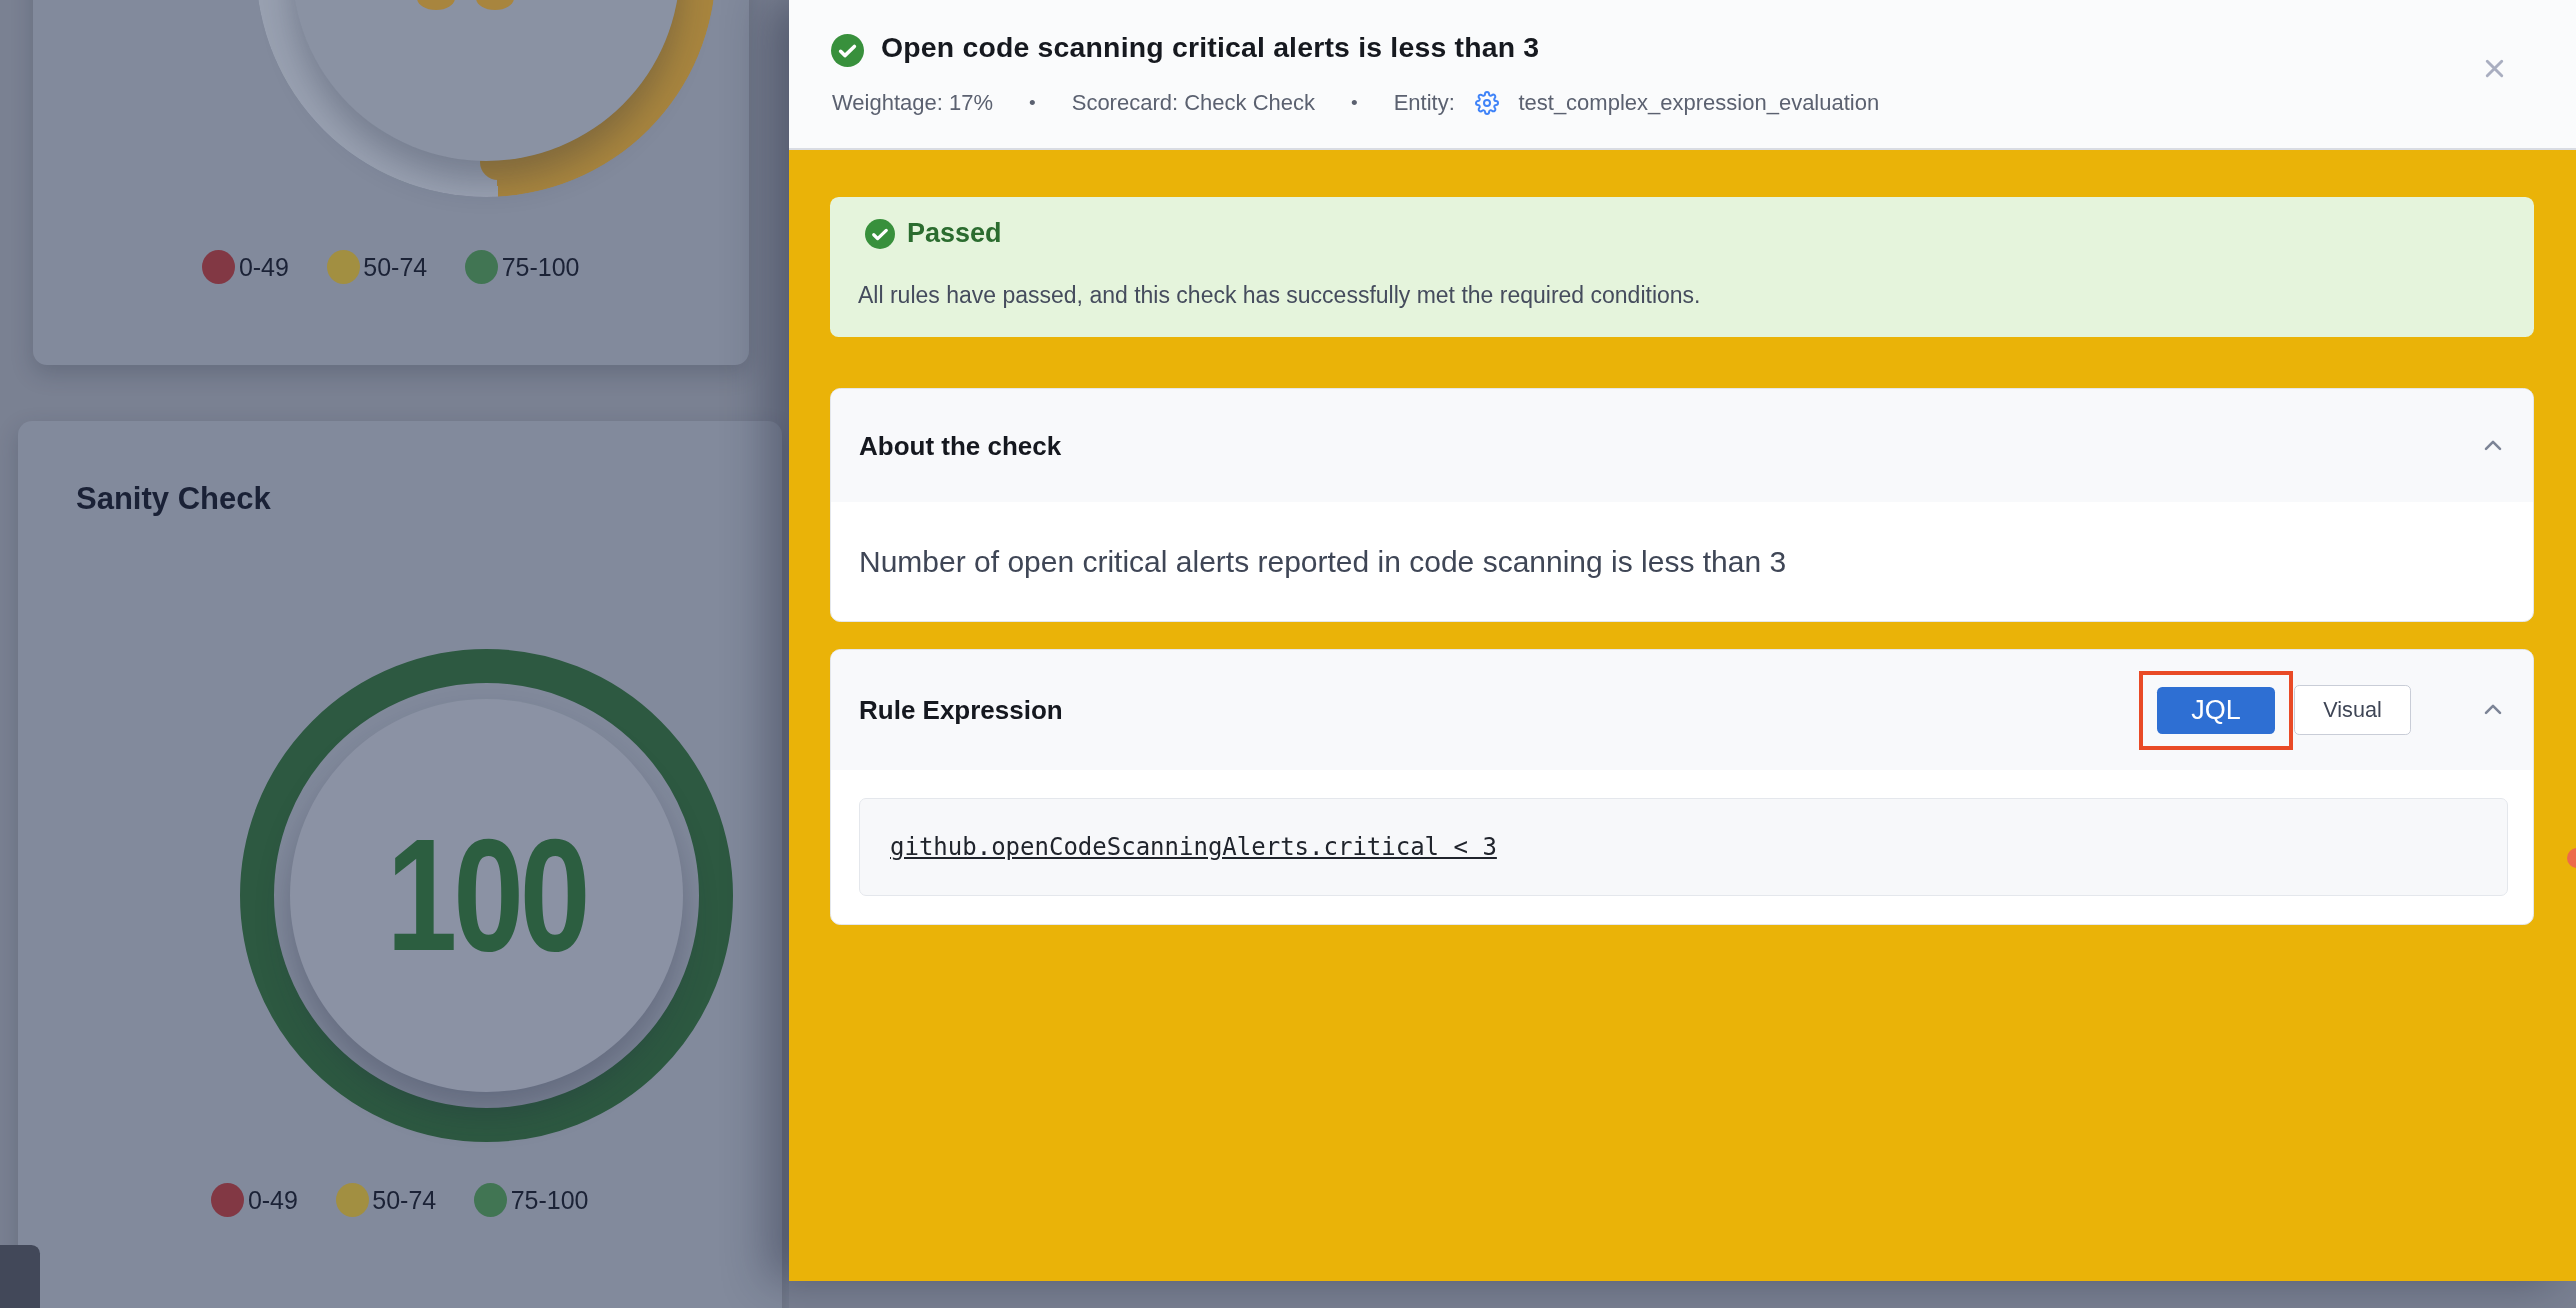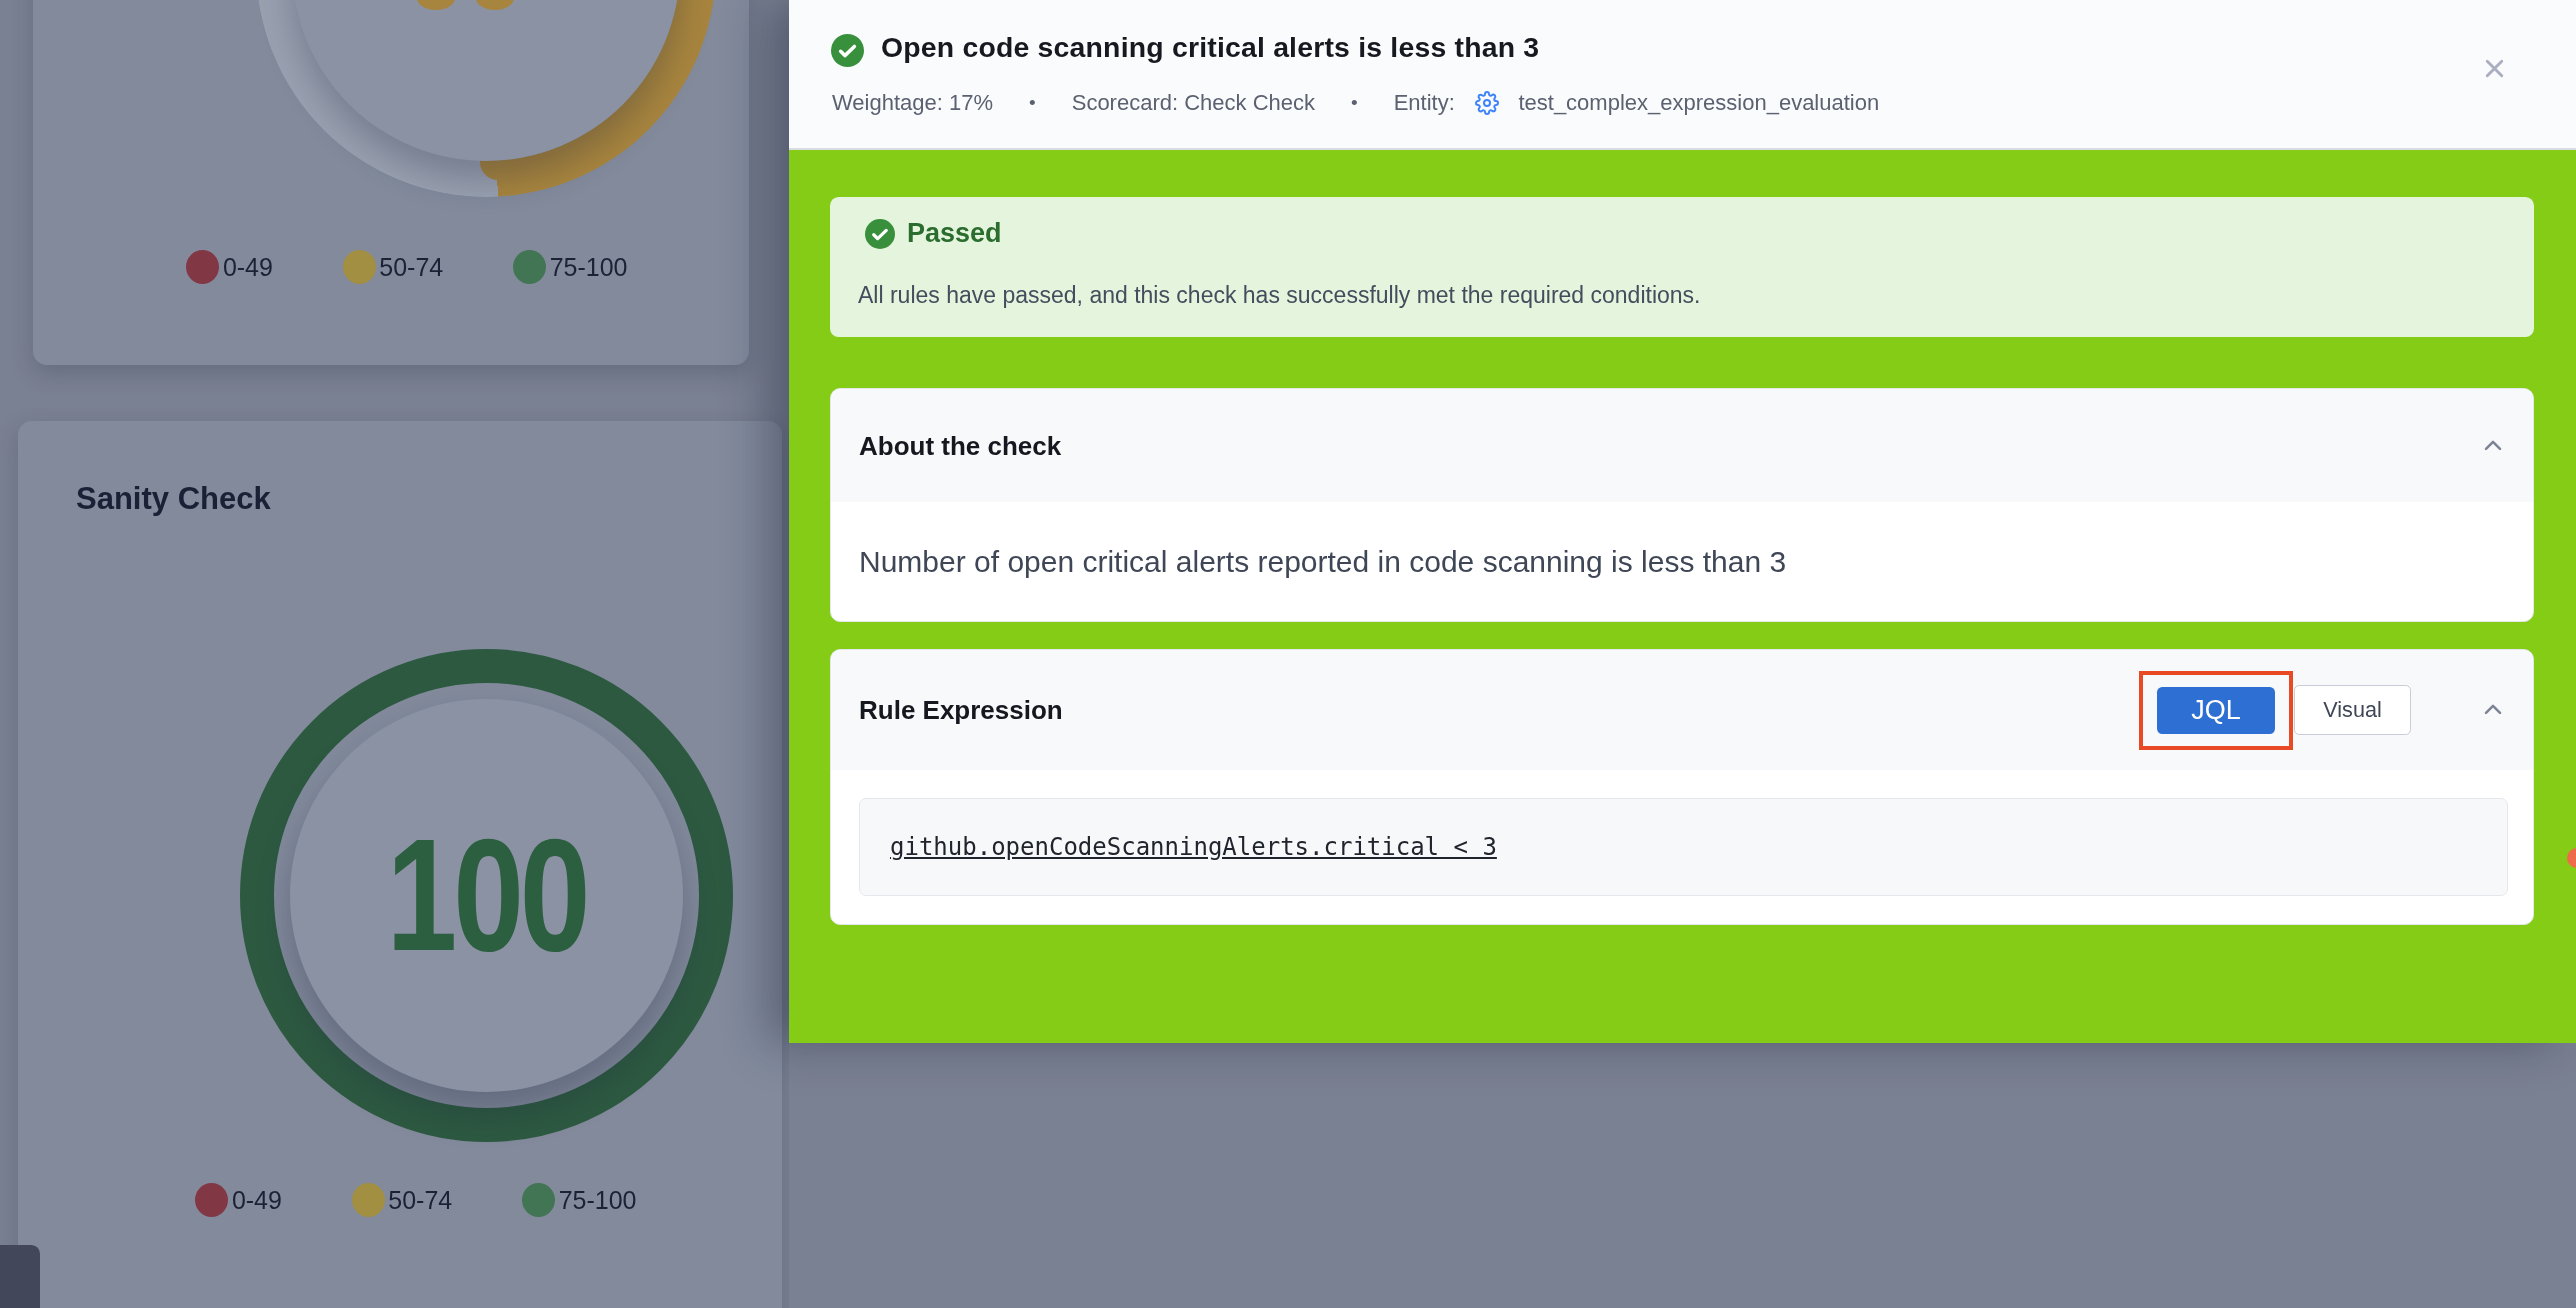--- a/index.html
+++ b/index.html
@@ -29,29 +29,29 @@
   .frag-a{left:384px;} .frag-b{left:443px;}
 
   .sanity-title{position:absolute;left:47px;top:60px;font-size:31px;font-weight:bold;color:#1a2136;margin-left:11px;}
   .ring2{position:absolute;left:222px;top:228px;width:493px;height:493px;border-radius:50%;
          border:34px solid #2d5941;box-sizing:border-box;}
   .disk2{position:absolute;left:272px;top:278px;width:393px;height:393px;border-radius:50%;
          background:#8b92a4;box-shadow:0 21px 34px rgba(30,36,58,.30);}
   .score2{position:absolute;left:272px;top:278px;width:393px;height:393px;display:flex;align-items:center;justify-content:center;
           font-size:159px;font-weight:bold;color:#2c5e40;transform:scaleX(.80);letter-spacing:-5.2px;}
 
-  .legend-row{position:absolute;left:0;width:100%;display:flex;justify-content:center;align-items:center;gap:70px;margin-left:16px;}
+  .legend-row{position:absolute;left:0;width:100%;display:flex;justify-content:center;align-items:center;gap:38px;}
   .legend-row.top{top:476px;} .legend-row.bottom{top:762px;}
   .legend-item{display:flex;align-items:center;gap:3.4px;font-size:25px;color:#1b2236;}
   .lg-dot{width:33px;height:34px;border-radius:50%;}
   .lg-red{background:#823844;} .lg-gold{background:#a28f41;} .lg-green{background:#417553;}
   .corner-block{position:absolute;left:0;top:1245px;width:40px;height:64px;background:#424859;border-radius:0 8.6px 0 0;}
 
   
-  .panel{position:absolute;left:789px;top:0;width:1787px;height:1043px;background:#84cc16;
+  .panel{position:absolute;left:789px;top:0;width:1787px;height:1281px;background:#eab308;
          box-shadow:-22.4px 0 43px rgba(25,31,54,.38);}
   .panel-header{position:absolute;left:0;top:0;width:100%;height:148px;background:#fafbfc;}
   .hdr-check{position:absolute;left:42px;top:34px;width:33px;height:33px;}
   .hdr-title{position:absolute;left:92px;top:31px;font-size:28.4px;font-weight:bold;color:#16191f;letter-spacing:0.2px;}
   .hdr-close{position:absolute;right:66px;top:53px;width:31px;height:31px;cursor:pointer;display:flex;align-items:center;justify-content:center;}
   .meta-row{position:absolute;left:43px;top:90px;display:flex;align-items:center;font-size:22px;color:#5b6170;gap:12px;}
   .meta-sep{margin:0 24px;font-size:19px;color:#5b6170;}
   .meta-gear{width:24px;height:24px;margin:0 7px 0 8.6px;display:inline-flex;}
   .hdr-divider{position:absolute;left:0;top:148px;width:100%;height:1.7px;background:#d9dce3;}
 

